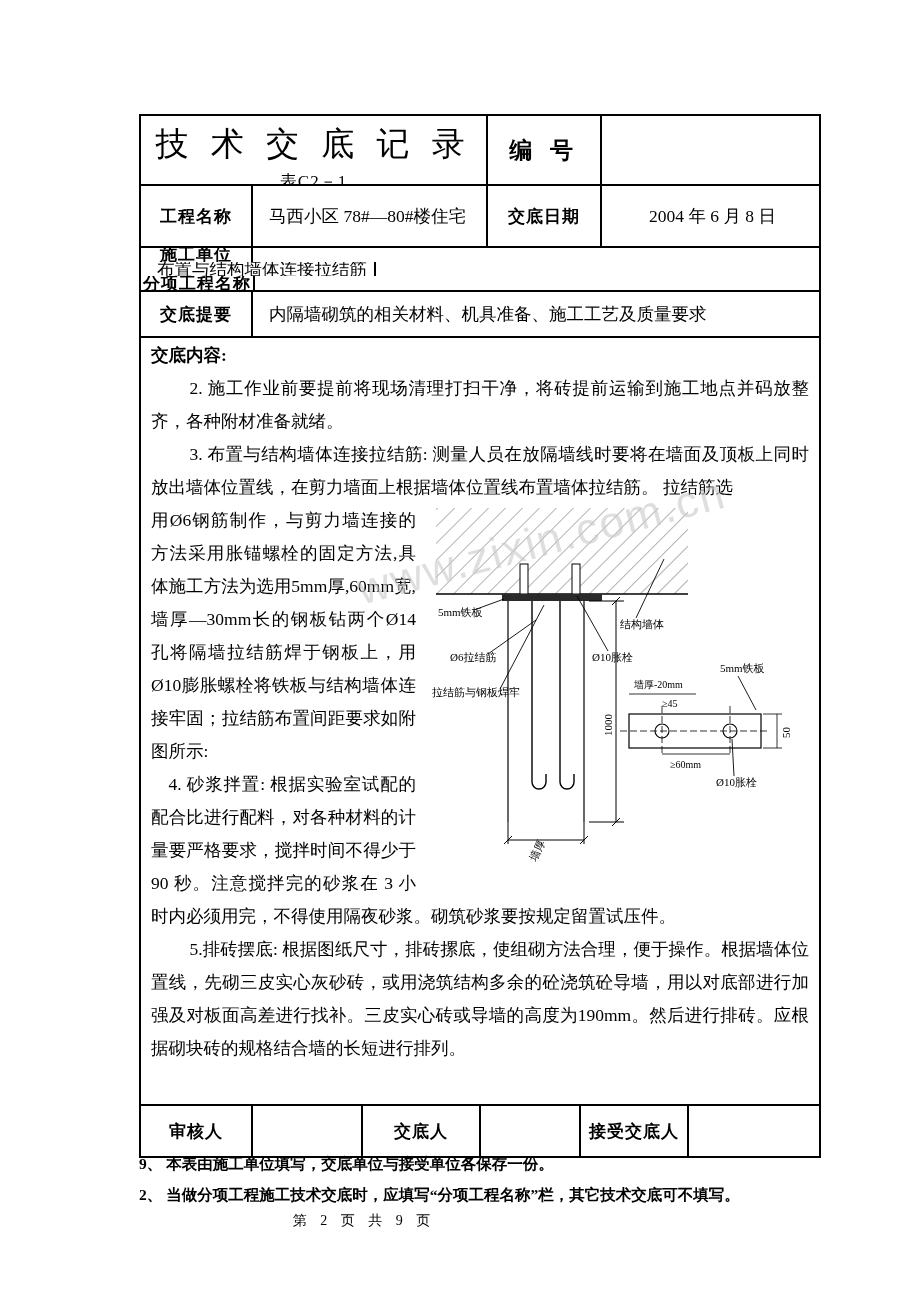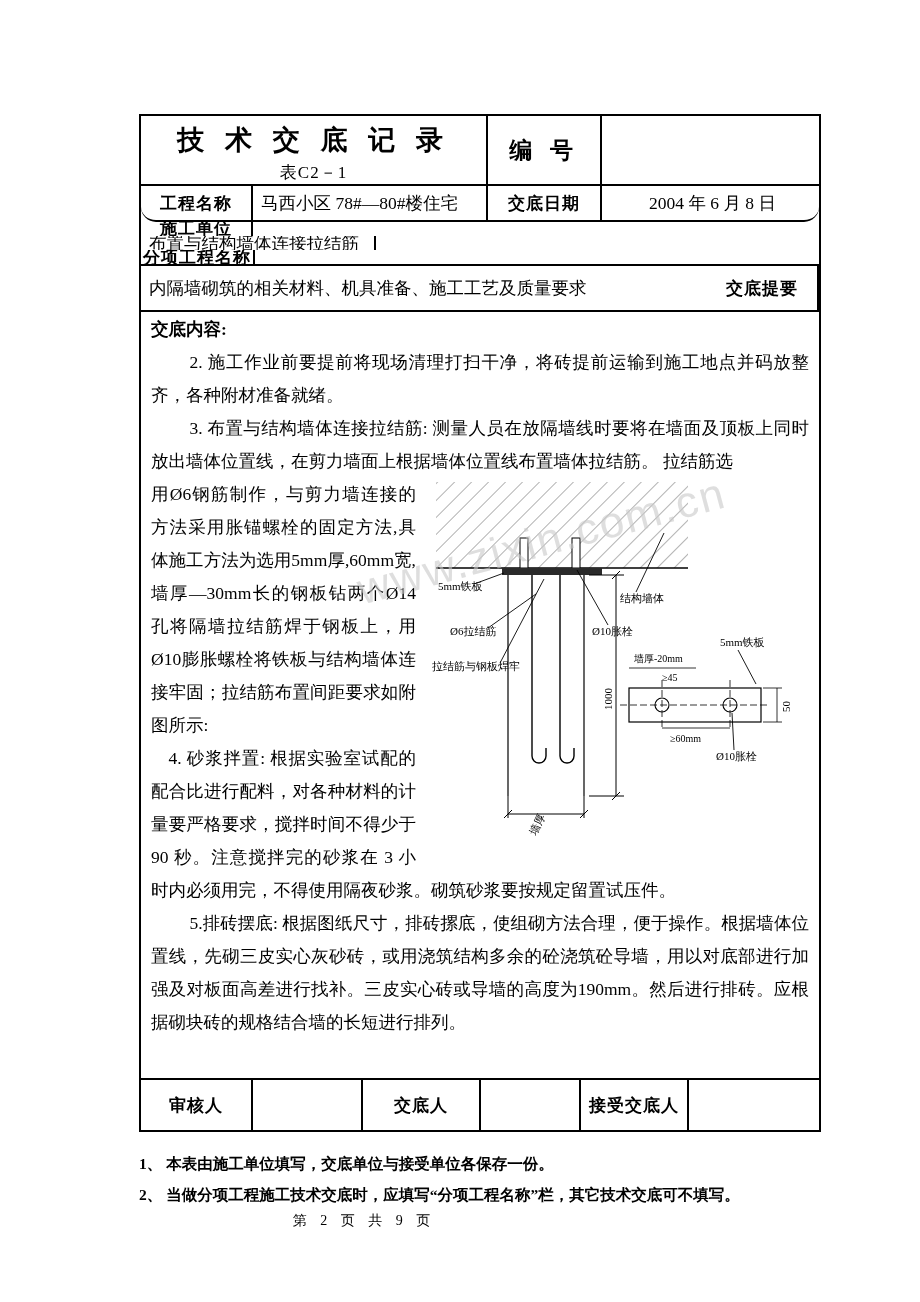--- a/index.html
+++ b/index.html
@@ -14,33 +14,33 @@
     border:2px solid #000; background:#fff;
   }
   .row { display:flex; border-bottom:2px solid #000; }
   .row:last-child { border-bottom:none; }
   .cell { border-right:2px solid #000; overflow:hidden; }
   .cell.last { border-right:none; }
 
   
   .r-head { height:70px; }
   .title-cell { width:347px; text-align:center; padding-top:6px; }
-  .doc-title { font-size:27px; font-weight:bold; letter-spacing:7px; }
+  .doc-title { font-size:33px; font-weight:normal; letter-spacing:7px; }
   .form-code { font-size:17px; margin-top:3px; letter-spacing:1px; }
   .numlabel-cell { width:114px; display:flex; align-items:center; justify-content:center;
                    font-size:23px; font-weight:bold; letter-spacing:6px; }
   .numvalue-cell { flex:1; }
 
   
-  .r-info { height:36px;border-radius:15px; }
+  .r-info { height:62px; }
   .r-info2 { height:44px;flex-direction:column; }
   .r-info3 { height:46px; }
   .lab { display:flex; align-items:center; justify-content:center;
          font-size:17px; font-weight:bold; letter-spacing:1px; }
-  .val { display:flex; align-items:center; font-size:17.5px; padding-left:8px; }
+  .val { display:flex; align-items:center; font-size:17.5px; padding-left:16px; }
   .val.center { justify-content:center; padding-left:4px; }
   .c1 { width:112px; }
   .c2 { width:235px; }
   .c3 { width:114px; }
   .c4 { flex:1; }
   .wide { flex:1; }
 
   
   .r-content { height:768px; }
   .content-cell { width:100%; padding:1px 10px 6px 10px; font-size:17.5px;
@@ -100,22 +100,22 @@
   </div>
 
   <div class="row r-info2">
     <div class="cell lab c1">施工单位</div>
     <div class="cell val c2">布置与结构墙体连接拉结筋</div>
     <div class="cell lab c3">分项工程名称</div>
     <div class="cell last val center c4">内隔墙砌筑</div>
   </div>
 
   <div class="row r-info3">
+    <div class="cell lab c1">交底提要</div>
     <div class="cell last val wide">内隔墙砌筑的相关材料、机具准备、施工工艺及质量要求</div>
-    <div class="cell lab c1">交底提要</div>
   </div>
 
   <div class="row r-content">
     <div class="cell last content-cell">
       <div class="content-heading">交底内容:</div>
       <p class="p-num">2. 施工作业前要提前将现场清理打扫干净，将砖提前运输到施工地点并码放整齐，各种附材准备就绪。</p>
       <p class="p-num">3. 布置与结构墙体连接拉结筋: 测量人员在放隔墙线时要将在墙面及顶板上同时放出墙体位置线，在剪力墙面上根据墙体位置线布置墙体拉结筋。 拉结筋选</p>
       <div class="flow">
         <div class="diagram-float">
           <svg width="385" height="360" viewBox="0 0 385 360" xmlns="http://www.w3.org/2000/svg">
@@ -201,17 +201,17 @@
     <div class="cell s2"></div>
     <div class="cell lab s3">交底人</div>
     <div class="cell s4"></div>
     <div class="cell lab s5">接受交底人</div>
     <div class="cell last s6"></div>
   </div>
 
 </div>
 
 <div class="notes">
-  <div>1、 本表由施工单位填写，交底单位与接受单位各保存一份。</div>
+  <div>9、 本表由施工单位填写，交底单位与接受单位各保存一份。</div>
   <div>2、 当做分项工程施工技术交底时，应填写“分项工程名称”栏，其它技术交底可不填写。</div>
 </div>
 
 <div class="page-footer">第 2 页 共 9 页</div>
 
 </body></html>

